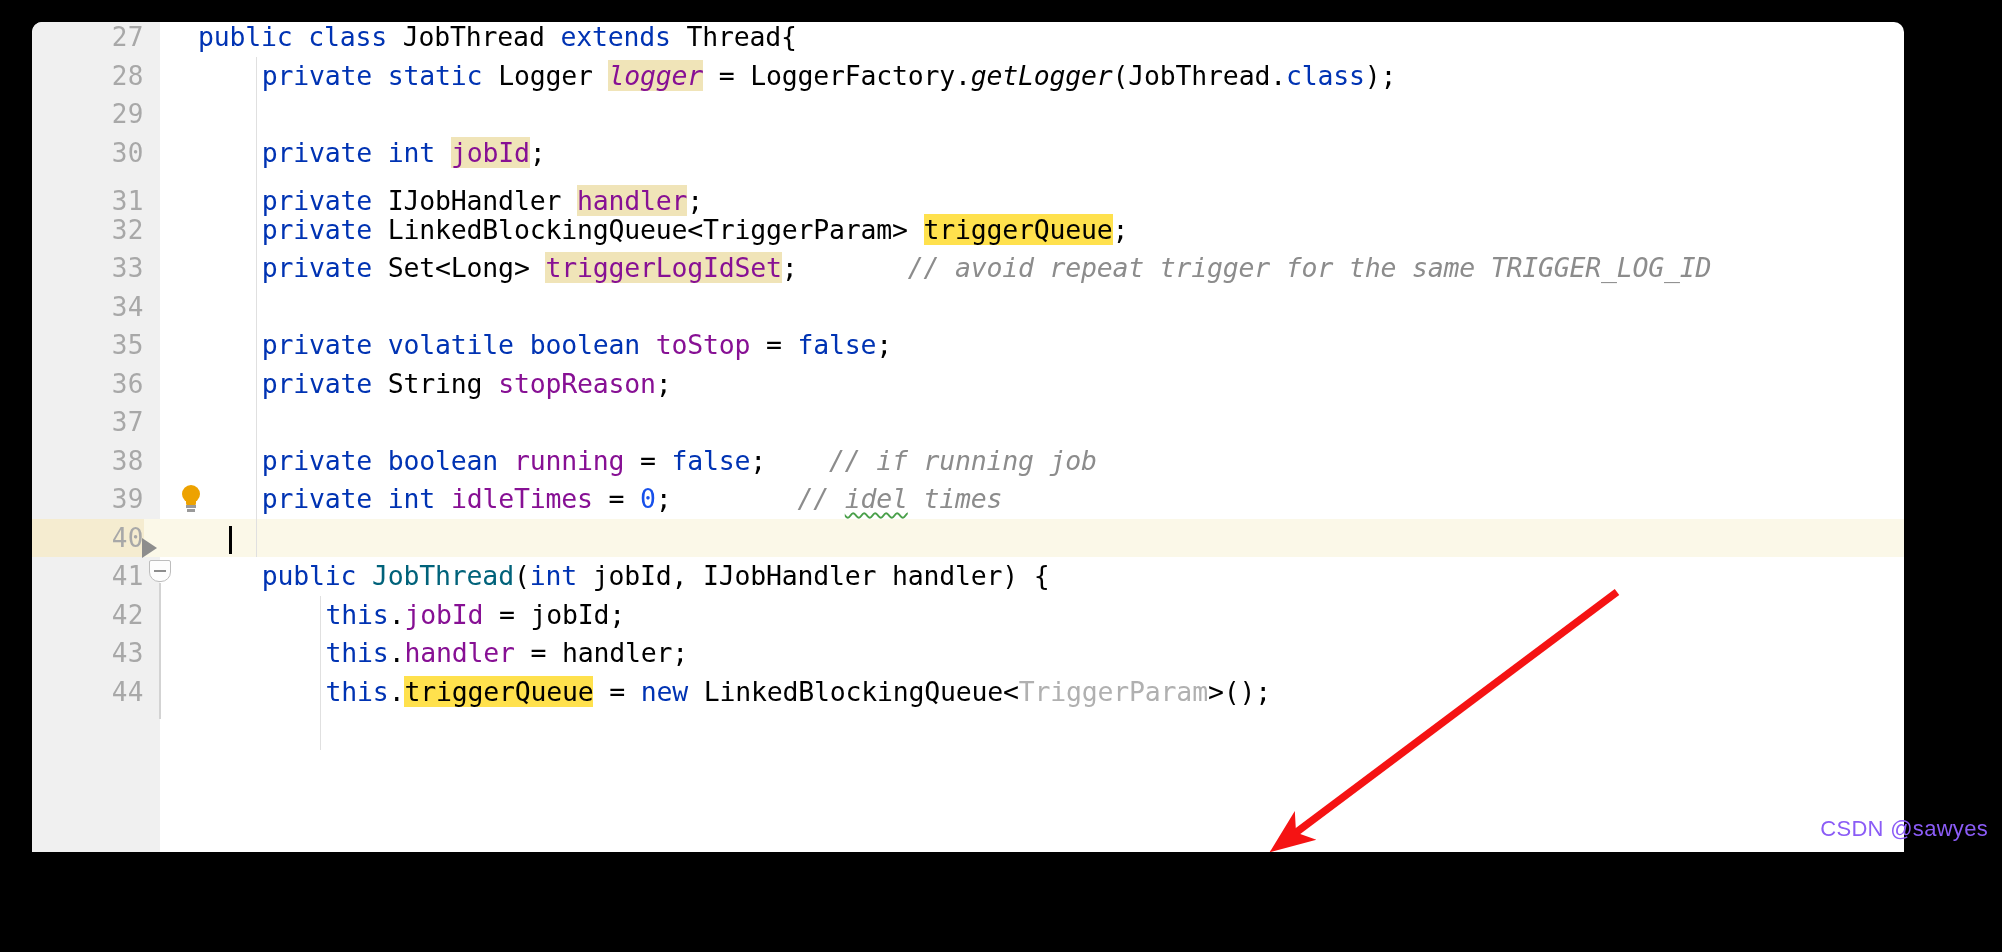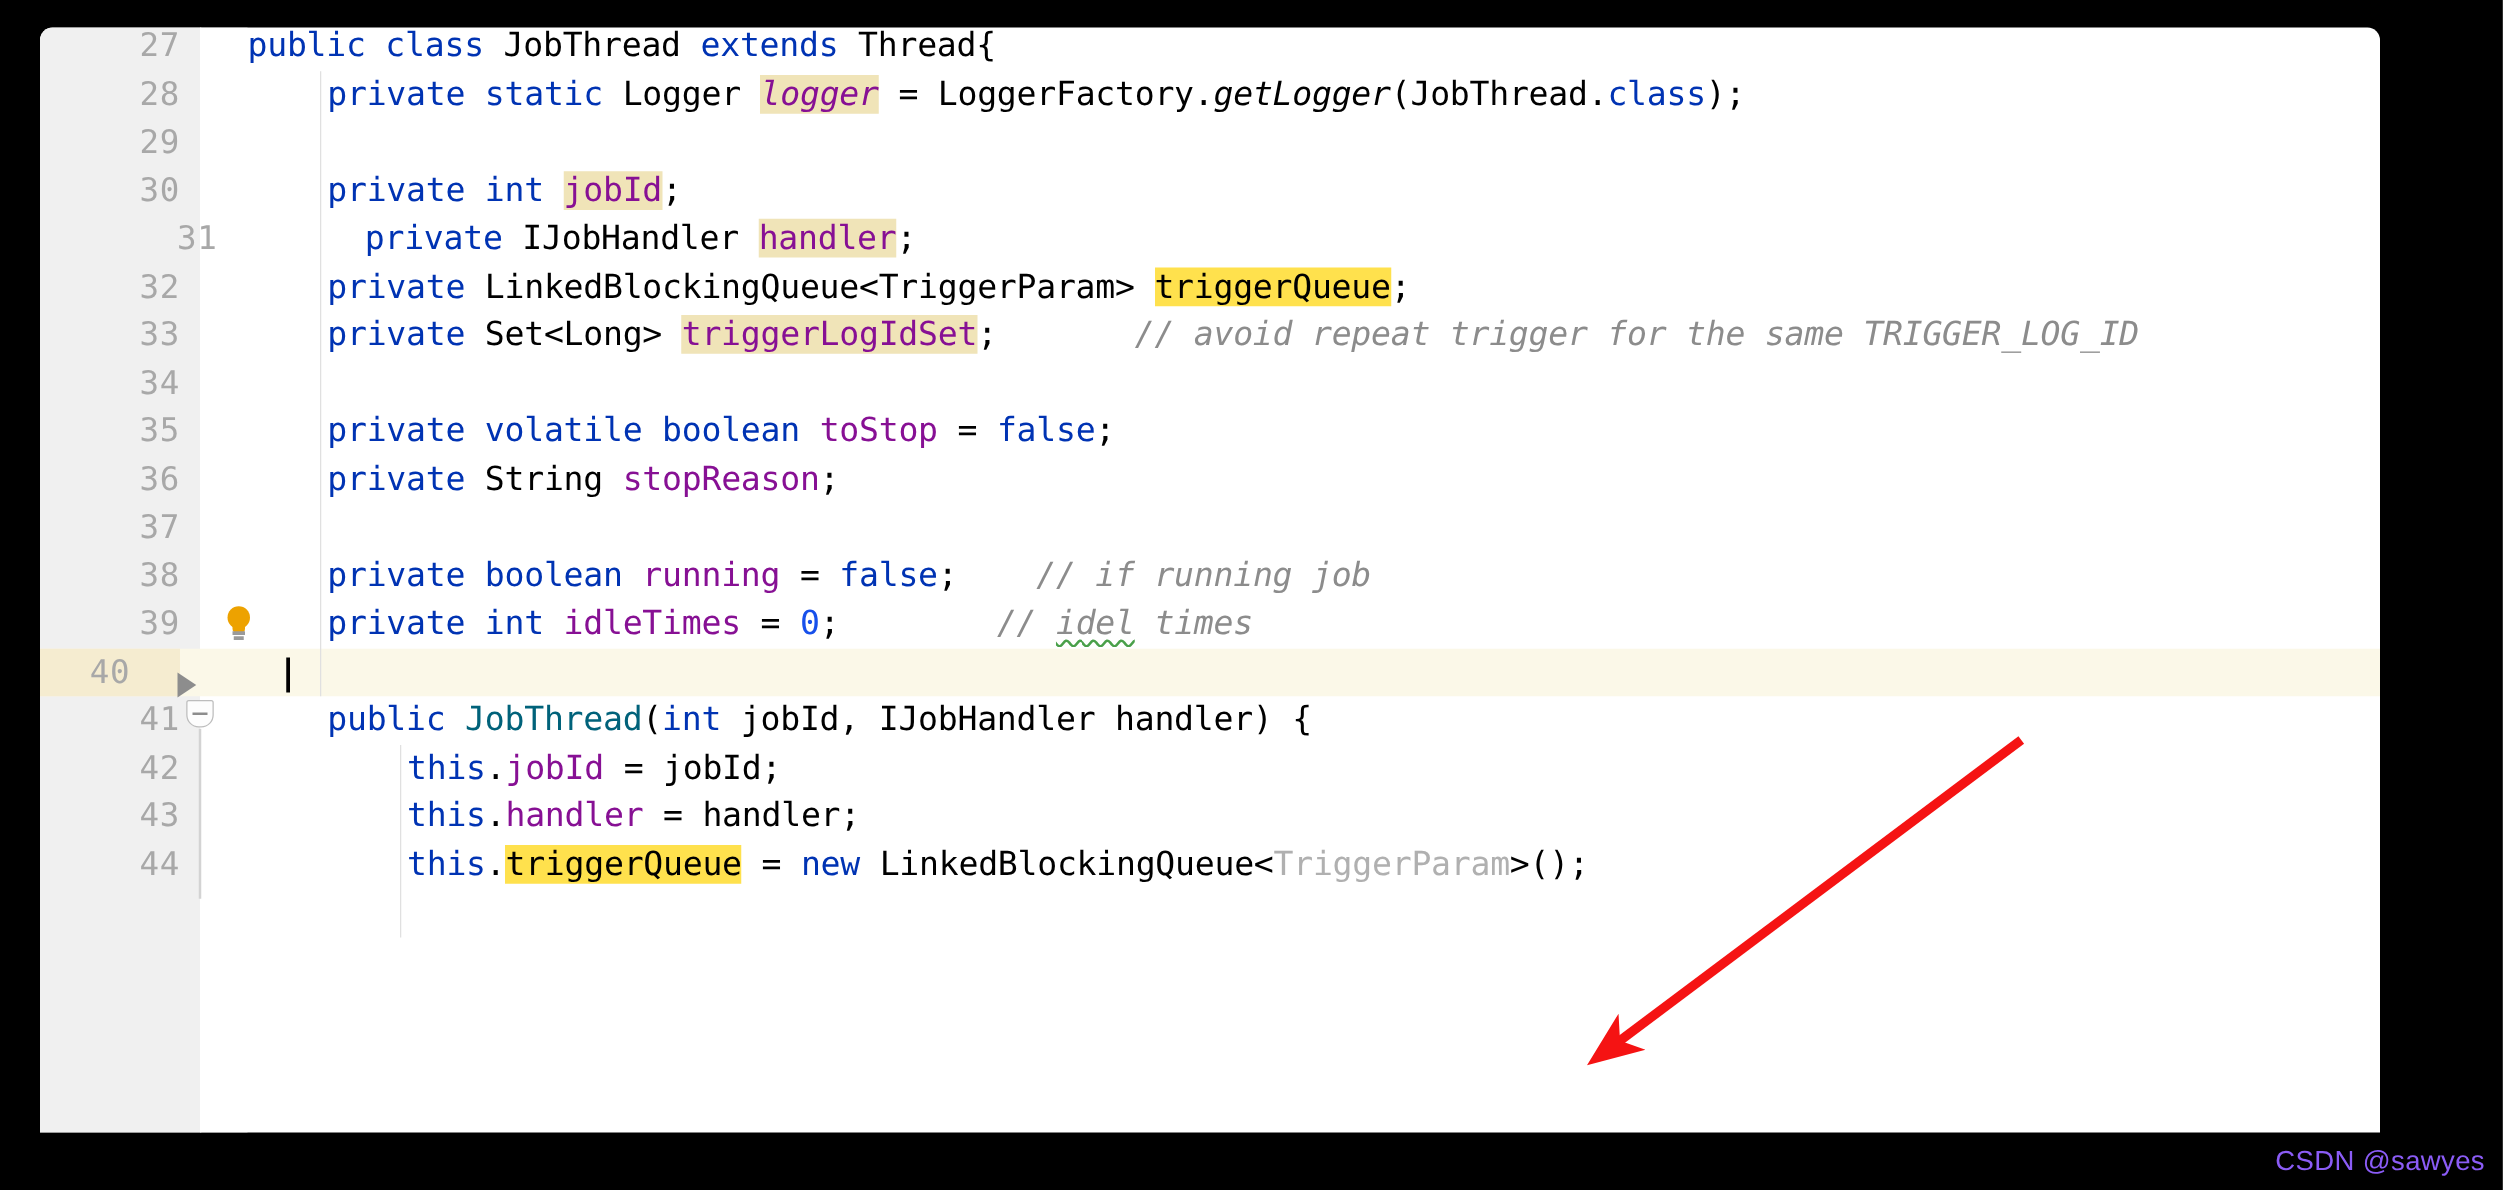--- a/index.html
+++ b/index.html
@@ -11,21 +11,21 @@
     height: 952px;
     overflow: hidden;
   }
   body {
     font-family: "DejaVu Sans Mono", monospace;
   }
 
   #screen {
     position: relative;
     width: 2002px;
-    height: 952px;
+    height: 852px;
     background: #000000;
     overflow: hidden;
   }
 
   
   #editor-window {
     position: absolute;
     left: 32px;
     top: 22px;
     width: 1872px;
@@ -70,21 +70,20 @@
     width: 1872px;
     height: 38.5px;
     line-height: 38.5px;
     white-space: pre;
   }
   .row.current {
     background: #fbf8e8;
   }
   .row.current .lineno-cell {
     background: #f5ecd0;
-    text-align: center;
   }
 
   .lineno-cell {
     position: absolute;
     left: 0;
     top: 0;
     width: 112px;
     height: 38.5px;
     text-align: right;
     color: #a8a8a8;
@@ -257,21 +256,21 @@
   <div id="editor-window">
 
     <div class="gutter"></div>
     <div class="gutter-annot"></div>
 
     <div class="code-area" id="code-area">
         <div class="row" style="top: -4px;"><div class="lineno-cell">27</div><div class="code-cell" style="left: 166px;"><span class="kw">public</span><span class="punct"> </span><span class="kw">class</span><span class="punct"> </span><span class="type">JobThread</span><span class="punct"> </span><span class="kw">extends</span><span class="punct"> </span><span class="type">Thread{</span></div></div>
         <div class="row" style="top: 34.5px;"><div class="lineno-cell">28</div><div class="code-cell" style="left: 229.8px;"><span class="kw">private</span><span class="punct"> </span><span class="kw">static</span><span class="punct"> </span><span class="type">Logger</span><span class="punct"> </span><span class="field-hl static-it">logger</span><span class="punct"> = </span><span class="type">LoggerFactory.</span><span class="static-it">getLogger</span><span class="type">(JobThread.</span><span class="kw">class</span><span class="punct">);</span></div></div>
         <div class="row" style="top: 73px;"><div class="lineno-cell">29</div><div class="code-cell" style="left: 166px;"></div></div>
         <div class="row" style="top: 111.5px;"><div class="lineno-cell">30</div><div class="code-cell" style="left: 229.8px;"><span class="kw">private</span><span class="punct"> </span><span class="kw">int</span><span class="punct"> </span><span class="field-hl">jobId</span><span class="punct">;</span></div></div>
-        <div class="row" style="top: 150px; margin-left: 30px;"><div class="lineno-cell">31</div><div class="code-cell" style="left: 229.8px;"><span class="kw">private</span><span class="punct"> </span><span class="type">IJobHandler</span><span class="punct"> </span><span class="field-hl">handler</span><span class="punct">;</span></div></div>
+        <div class="row" style="top: 160px;"><div class="lineno-cell">31</div><div class="code-cell" style="left: 229.8px;"><span class="kw">private</span><span class="punct"> </span><span class="type">IJobHandler</span><span class="punct"> </span><span class="field-hl">handler</span><span class="punct">;</span></div></div>
         <div class="row" style="top: 188.5px;"><div class="lineno-cell">32</div><div class="code-cell" style="left: 229.8px;"><span class="kw">private</span><span class="punct"> </span><span class="type">LinkedBlockingQueue&lt;TriggerParam&gt; </span><span class="field-hl2">triggerQueue</span><span class="punct">;</span></div></div>
         <div class="row" style="top: 227px;"><div class="lineno-cell">33</div><div class="code-cell" style="left: 229.8px;"><span class="kw">private</span><span class="punct"> </span><span class="type">Set&lt;Long&gt; </span><span class="field-hl">triggerLogIdSet</span><span class="punct">;</span><span class="punct">       </span><span class="comment">// avoid repeat trigger for the same TRIGGER_LOG_ID</span></div></div>
         <div class="row" style="top: 265.5px;"><div class="lineno-cell">34</div><div class="code-cell" style="left: 166px;"></div></div>
         <div class="row" style="top: 304px;"><div class="lineno-cell">35</div><div class="code-cell" style="left: 229.8px;"><span class="kw">private</span><span class="punct"> </span><span class="kw">volatile</span><span class="punct"> </span><span class="kw">boolean</span><span class="punct"> </span><span class="field">toStop</span><span class="punct"> = </span><span class="kw">false</span><span class="punct">;</span></div></div>
         <div class="row" style="top: 342.5px;"><div class="lineno-cell">36</div><div class="code-cell" style="left: 229.8px; text-align: center;"><span class="kw">private</span><span class="punct"> </span><span class="type">String</span><span class="punct"> </span><span class="field">stopReason</span><span class="punct">;</span></div></div>
         <div class="row" style="top: 381px;"><div class="lineno-cell">37</div><div class="code-cell" style="left: 166px;"></div></div>
         <div class="row" style="top: 419.5px;"><div class="lineno-cell">38</div><div class="code-cell" style="left: 229.8px;"><span class="kw">private</span><span class="punct"> </span><span class="kw">boolean</span><span class="punct"> </span><span class="field">running</span><span class="punct"> = </span><span class="kw">false</span><span class="punct">;</span><span class="punct">    </span><span class="comment">// if running job</span></div></div>
         <div class="row" style="top: 458px;"><div class="lineno-cell">39</div><div class="code-cell" style="left: 229.8px;"><span class="kw">private</span><span class="punct"> </span><span class="kw">int</span><span class="punct"> </span><span class="field">idleTimes</span><span class="punct"> = </span><span class="num">0</span><span class="punct">;</span><span class="punct">        </span><span class="comment">// </span><span class="comment typo">idel</span><span class="comment"> times</span></div></div>
         <div class="row current" style="top: 496.5px;"><div class="lineno-cell">40</div><div class="code-cell" style="left: 166px;"></div></div>
         <div class="row" style="top: 535px;"><div class="lineno-cell">41</div><div class="code-cell" style="left: 229.8px;"><span class="kw">public</span><span class="punct"> </span><span class="cls">JobThread</span><span class="punct">(</span><span class="kw">int</span><span class="type"> jobId, IJobHandler handler) {</span></div></div>

